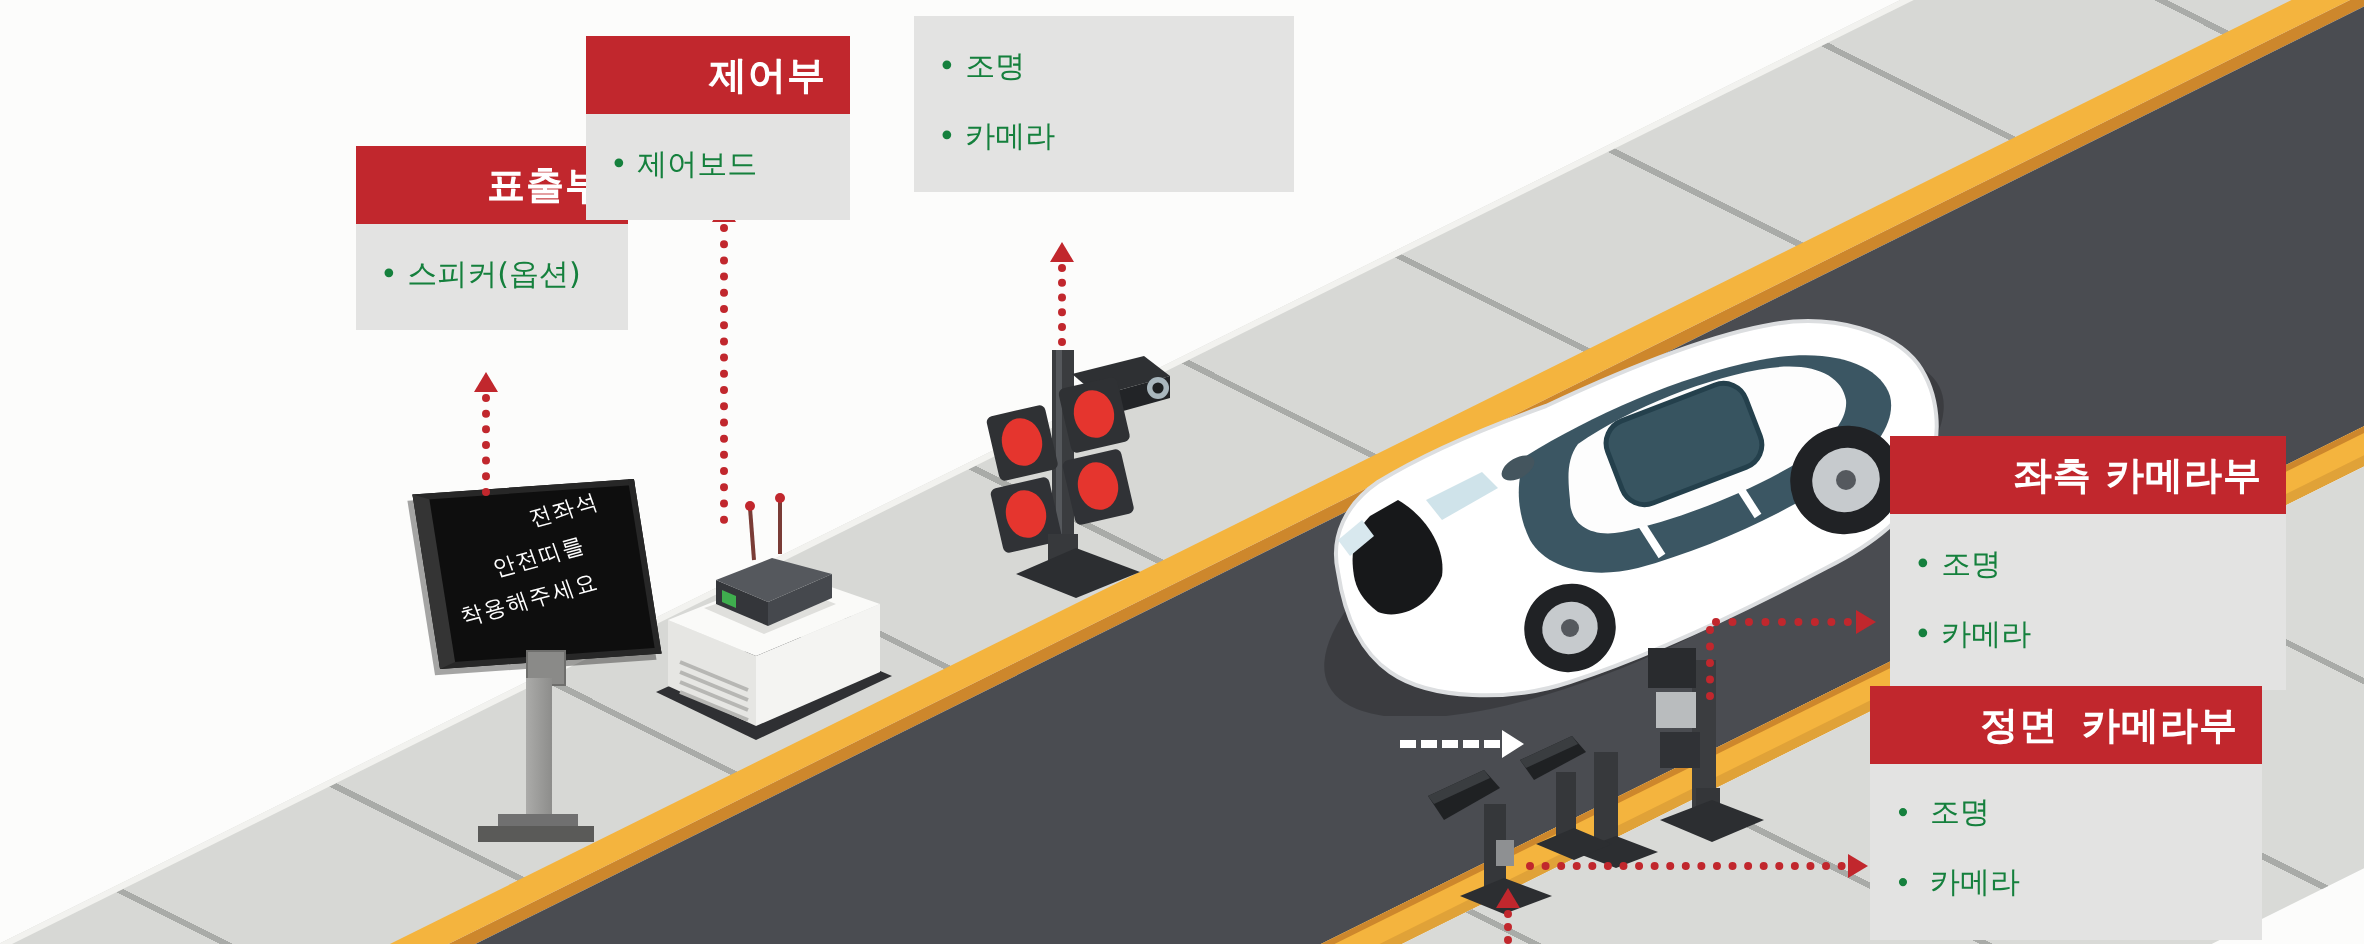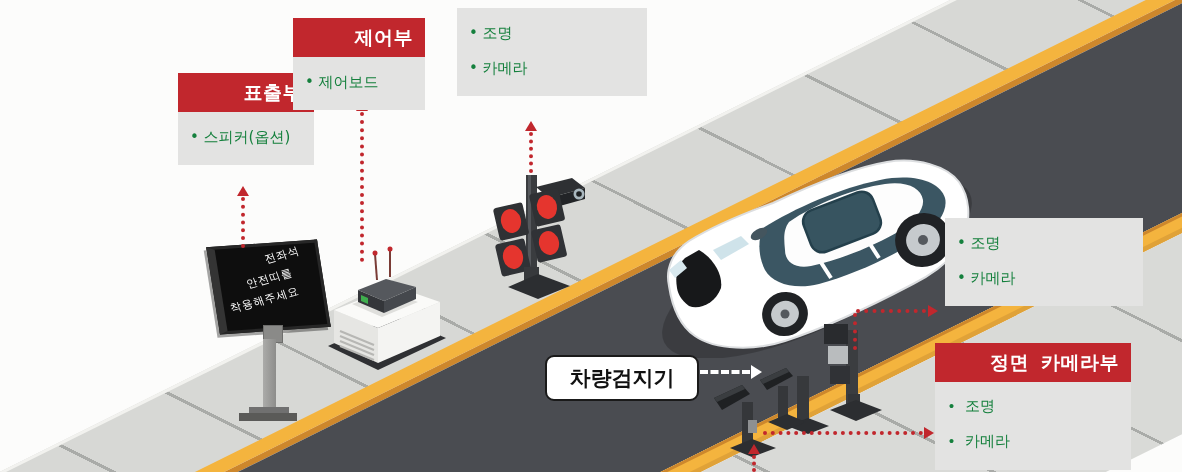--- a/index.html
+++ b/index.html
@@ -199,21 +199,20 @@
   <div class="ah-right" style="left:928px;top:305px;"></div>
 
   <div class="doth" style="left:763px;top:431px;width:160px;"></div>
   <div class="ah-right" style="left:924px;top:427px;"></div>
   <div class="ah-up" style="left:748px;top:444px;"></div>
   <div class="dotv" style="left:752px;top:455px;height:17px;"></div>
 
   <div class="dashh" style="left:700px;top:370px;width:50px;"></div>
   <div class="ah-right-w" style="left:751px;top:365px;"></div>
 
-  <div class="pill">차량검지기</div>
 
   <div class="co" id="co1">
     <div class="hd">표출부</div>
     <div class="bd">
       <div class="it">• 스피커(옵션)</div>
     </div>
   </div>
 
   <div class="co" id="co2">
     <div class="hd">제어부</div>
@@ -223,20 +222,21 @@
   </div>
 
   <div class="co" id="co3">
     <div class="bd">
       <div class="it">• 조명</div>
       <div class="it">• 카메라</div>
     </div>
   </div>
 
   <div class="co" id="co4">
+    <div class="hd">좌측 카메라부</div>
     <div class="bd">
       <div class="it">• 조명</div>
       <div class="it">• 카메라</div>
     </div>
   </div>
 
   <div class="co" id="co5">
     <div class="hd">정면 카메라부</div>
     <div class="bd">
       <div class="it">• 조명</div>

